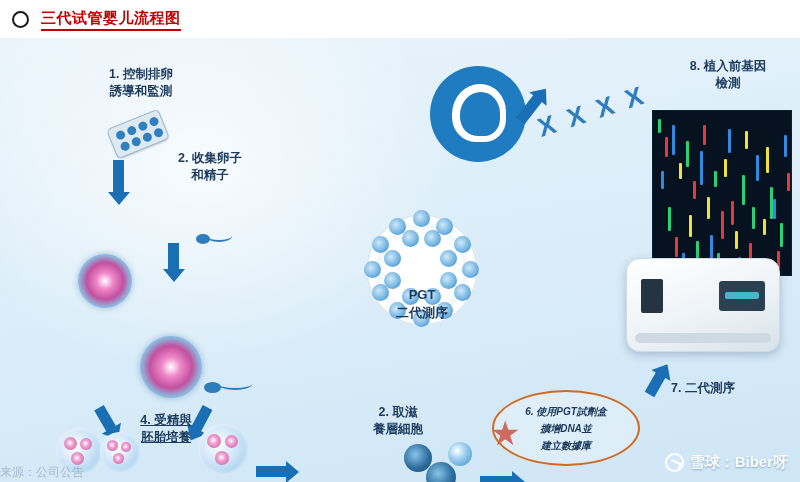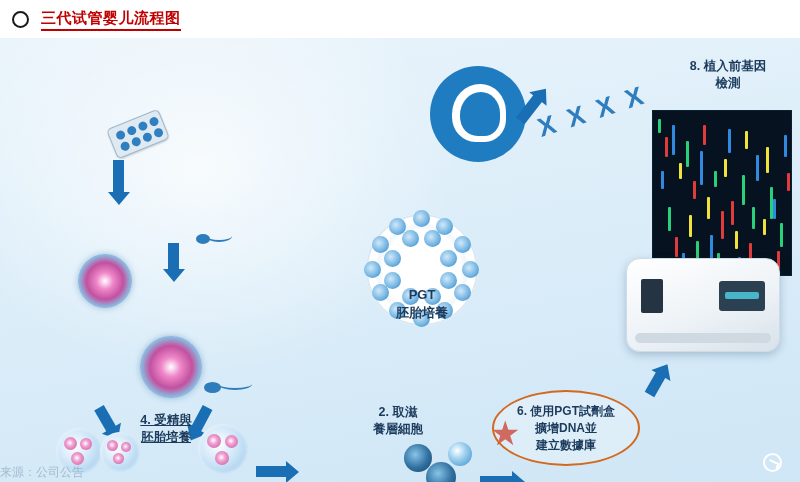--- a/index.html
+++ b/index.html
@@ -284,29 +284,30 @@
     background: #cfd9e2;
     border-radius: 5px;
   }
 
   
   .callout {
     position: absolute;
     border: 2px solid #d2691e;
     border-radius: 50%;
     color: #1b3a5c;
-    font-size: 12px;
+    font-size: 10px;
     line-height: 17px;
     font-weight: bold;
     display: flex;
     align-items: center;
     justify-content: center;
     text-align: center;
     white-space: pre-line;
     background: rgba(255,255,255,0.25);
+    font-style: italic;
   }
 
   
   .star {
     position: absolute;
     color: #c0392b;
     font-size: 34px;
     line-height: 34px;
   }
 
@@ -381,32 +382,36 @@
 
 <div class="page">
 
   <div class="header">
     <div class="header-bullet"></div>
     <div class="header-title">三代试管婴儿流程图</div>
   </div>
 
   <div class="diagram">
 
+    <div class="lbl" style="left:76px; top:28px; width:130px;">1. 控制排卵
+誘導和監測</div>
     <div class="pillpack" style="left:110px; top:80px;">
       <i style="left:6px; top:5px;"></i>
         <i style="left:18px; top:5px;"></i>
         <i style="left:30px; top:5px;"></i>
         <i style="left:42px; top:5px;"></i>
       <i style="left:6px; top:17px;"></i>
         <i style="left:18px; top:17px;"></i>
         <i style="left:30px; top:17px;"></i>
         <i style="left:42px; top:17px;"></i>
     </div>
     <div class="arrow down" style="left:113px; top:122px; height:34px;"></div>
 
+    <div class="lbl" style="left:150px; top:112px; width:120px;">2. 收集卵子
+和精子</div>
 
     <div class="egg" style="left:78px; top:216px; width:54px; height:54px;"></div>
 
 
     <div class="egg" style="left:140px; top:298px; width:62px; height:62px;"></div>
     <div class="sperm-head" style="left:204px; top:344px;"></div>
     <div class="sperm-tail" style="left:218px; top:340px;"></div>
     <div class="sperm-head" style="left:196px; top:196px; width:14px; height:10px;"></div>
     <div class="sperm-tail" style="left:206px; top:192px; width:26px;"></div>
 
@@ -465,21 +470,21 @@
       <span style="left:36px; top:16px;"></span>
       <span style="left:58px; top:16px;"></span>
       <span style="left:74px; top:36px;"></span>
       <span style="left:74px; top:58px;"></span>
       <span style="left:58px; top:74px;"></span>
       <span style="left:36px; top:74px;"></span>
       <span style="left:18px; top:58px;"></span>
       <span style="left:18px; top:36px;"></span>
     </div>
     <div class="pgt-text" style="left:352px; top:248px; width:140px; white-space:pre-line;">PGT
-胚胎培養</div>
+二代測序</div>
 
     <div class="fetus" style="left:430px; top:28px;">
       <div class="body"></div>
       <div class="inner"></div>
     </div>
     <div class="arrow up" style="left:524px; top:56px; height:30px; transform:rotate(38deg);"></div>
     <div class="chrom" style="left:536px; top:58px;">X X X X</div>
 
     <div class="lbl" style="left:664px; top:20px; width:128px;">8. 植入前基因
 檢測</div>
@@ -525,22 +530,24 @@
     </div>
     <div class="arrow up" style="left:716px; top:250px; height:28px;"></div>
 
     <div class="machine" style="left:626px; top:220px; width:152px; height:92px;">
       <div class="panel"></div>
       <div class="screen">
           <i></i>
         </div>
       <div class="base"></div>
     </div>
+    <div class="lbl" style="left:638px; top:342px; width:130px;">7. 二代測序</div>
     <div class="arrow up" style="left:650px; top:334px; height:24px; transform:rotate(30deg);"></div>
 
 
     <div class="badge">
       <span class="logo"></span>
+      <span>雪球：Biber呀</span>
     </div>
 
     <div class="corner-text">来源：公司公告</div>
   </div>
 </div>
 
 </body></html>

